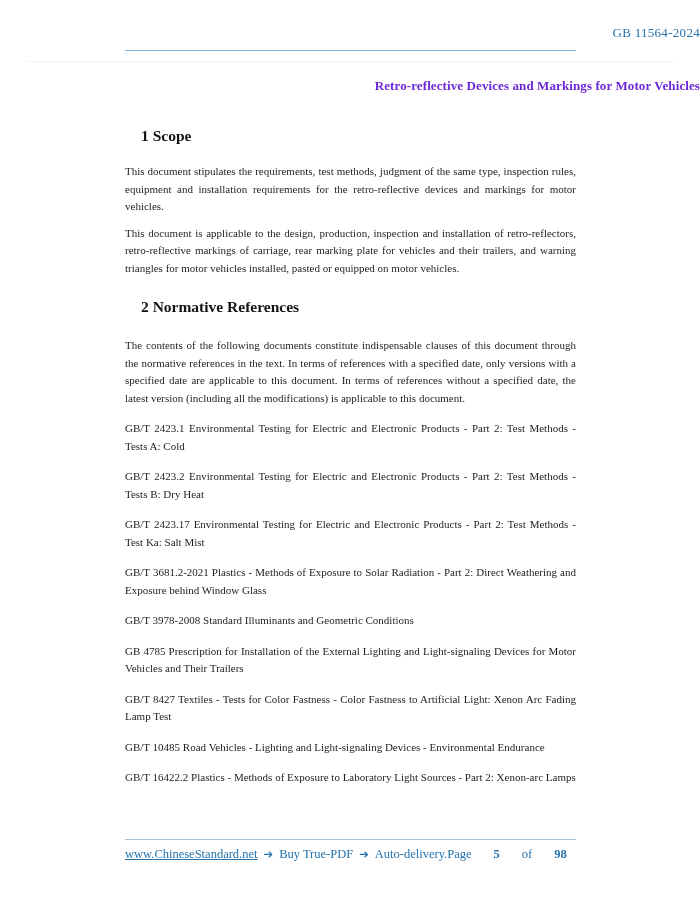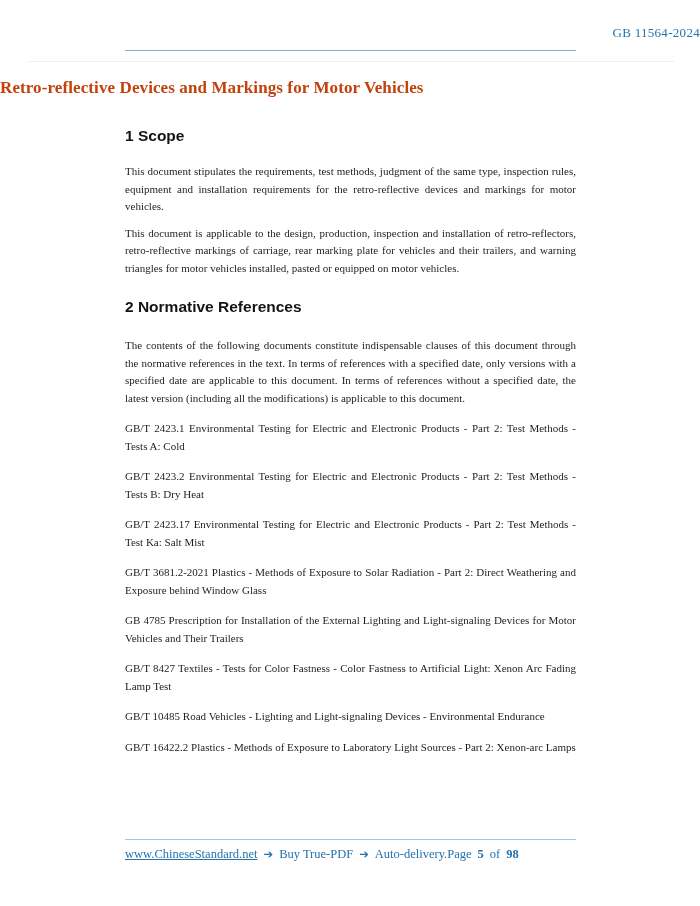--- a/index.html
+++ b/index.html
@@ -32,42 +32,42 @@
   .header-dotted {
     position: absolute;
     top: 61px; left: 28px;
     width: 645px; height: 0;
     border-top: 1px dotted #e0e0e0;
   }
   .doc-title {
     position: absolute;
     top: 78px; left: 0;
     width: 100%;
-    text-align: left;
-    font-size: 17px;
+    text-align: right;
+    font-size: 13px;
     font-weight: bold;
-    color: #c2410c;
+    color: #6d28d9;
     letter-spacing: 0.1px;
   }
   .content {
     position: absolute;
     top: 126px; left: 125px;
     width: 451px;
     font-size: 11px;
     line-height: 17.5px;
     text-align: justify;
   }
   .section-heading {
-    font-family: Liberation Sans, sans-serif;
+    font-family: Liberation Serif, serif;
     font-size: 15.5px;
     line-height: 20px;
     font-weight: bold;
     color: #141414;
     text-align: left;
-    margin: 0 0 17px 0;
+    margin: 0 0 17px 16px;
   }
   .section-heading.second { margin-top: 20px; margin-bottom: 20px; }
   .para { margin: 0 0 9px 0; }
   .ref { margin: 13px 0 12px 0; }
   .footer-rule {
     position: absolute;
     top: 839px; left: 125px;
     width: 451px; height: 0;
     border-top: 1px solid var(--rule-footer, #aac3d6);
   }
@@ -76,21 +76,21 @@
     top: 846px; left: 125px;
     width: 451px;
     display: flex;
     justify-content: flex-start;
     align-items: baseline;
     font-size: 12.5px;
     line-height: 17px;
     color: var(--accent, #2473ad);
   }
   .footer-left { display: flex; gap: 6px; align-items: baseline; }
-  .footer-right { display: flex; gap: 6px; align-items: baseline; }
+  .footer-right { display: flex; gap: 22px; align-items: baseline; }
   .footer a {
     color: var(--accent, #2473ad);
     text-decoration: underline;
     cursor: pointer;
   }
   .arrow { font-family: "DejaVu Sans", sans-serif; font-size: 11.5px; }
   .pg-num { font-weight: bold; }
 </style>
 </head>
 <body>
@@ -109,20 +109,21 @@
     <p class="para">This document stipulates the requirements, test methods, judgment of the same type, inspection rules, equipment and installation requirements for the retro-reflective devices and markings for motor vehicles.</p>
     <p class="para">This document is applicable to the design, production, inspection and installation of retro-reflectors, retro-reflective markings of carriage, rear marking plate for vehicles and their trailers, and warning triangles for motor vehicles installed, pasted or equipped on motor vehicles.</p>
 
     <div class="section-heading second">2 Normative References</div>
     <p class="para">The contents of the following documents constitute indispensable clauses of this document through the normative references in the text. In terms of references with a specified date, only versions with a specified date are applicable to this document. In terms of references without a specified date, the latest version (including all the modifications) is applicable to this document.</p>
 
     <p class="ref">GB/T 2423.1 Environmental Testing for Electric and Electronic Products - Part 2: Test Methods - Tests A: Cold</p>
     <p class="ref">GB/T 2423.2 Environmental Testing for Electric and Electronic Products - Part 2: Test Methods - Tests B: Dry Heat</p>
     <p class="ref">GB/T 2423.17 Environmental Testing for Electric and Electronic Products - Part 2: Test Methods - Test Ka: Salt Mist</p>
     <p class="ref">GB/T 3681.2-2021 Plastics - Methods of Exposure to Solar Radiation - Part 2: Direct Weathering and Exposure behind Window Glass</p>
+    <p class="ref">GB/T 3978-2008 Standard Illuminants and Geometric Conditions</p>
     <p class="ref">GB 4785 Prescription for Installation of the External Lighting and Light-signaling Devices for Motor Vehicles and Their Trailers</p>
     <p class="ref">GB/T 8427 Textiles - Tests for Color Fastness - Color Fastness to Artificial Light: Xenon Arc Fading Lamp Test</p>
     <p class="ref">GB/T 10485 Road Vehicles - Lighting and Light-signaling Devices - Environmental Endurance</p>
     <p class="ref">GB/T 16422.2 Plastics - Methods of Exposure to Laboratory Light Sources - Part 2: Xenon-arc Lamps</p>
 
   </div>
 
   <div class="footer-rule"></div>
 
   <div class="footer">

